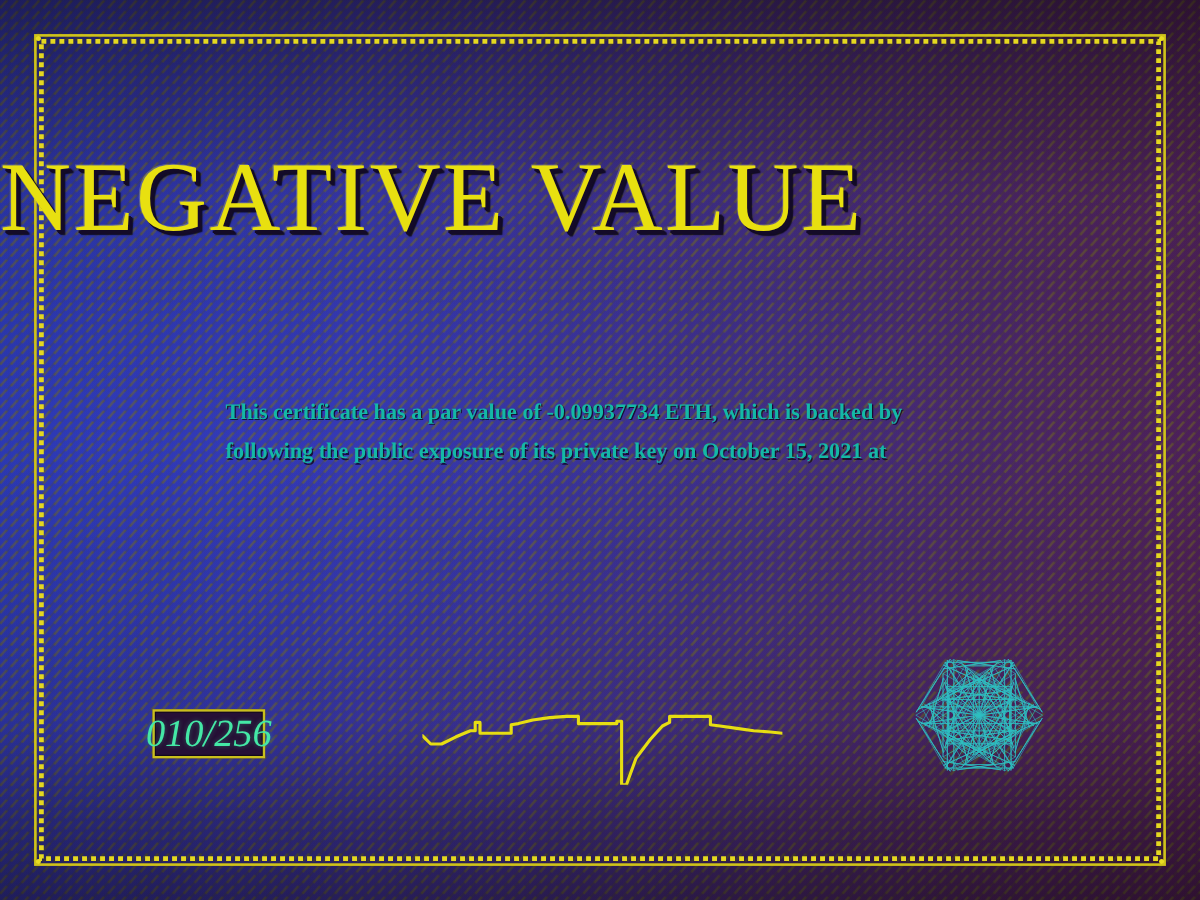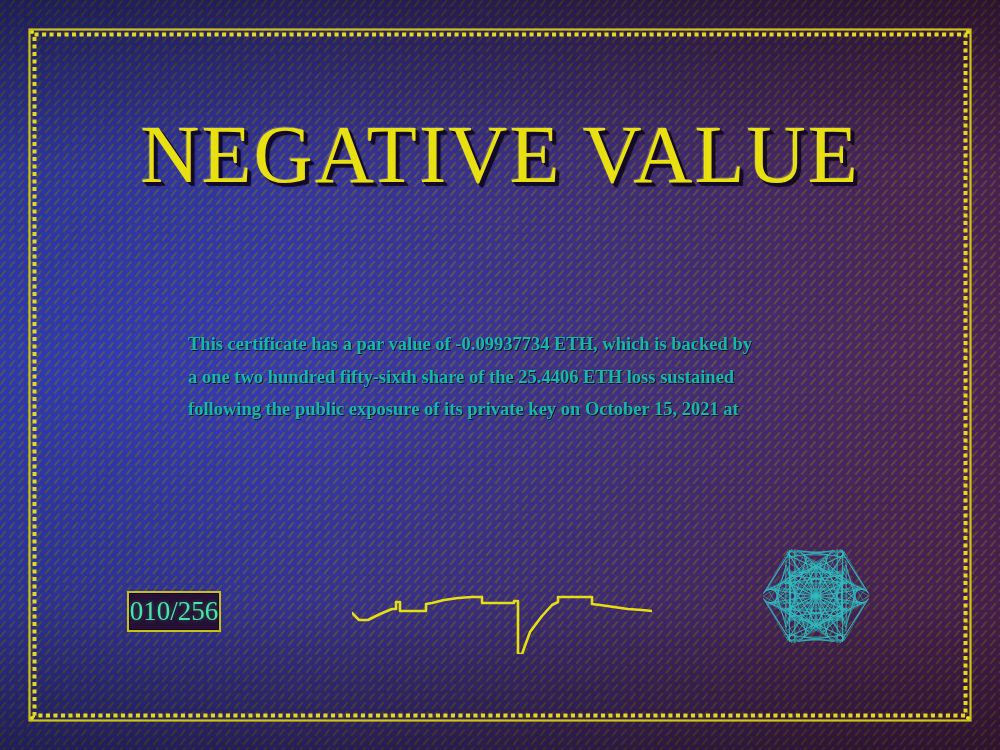--- a/index.html
+++ b/index.html
@@ -51,22 +51,22 @@
     top: 28px;
     width: 944px;
     height: 694px;
   }
 
   
   .title-block {
     position: absolute;
     left: 0;
     right: 0;
-    top: 104px;
-    text-align: center;
+    top: 114px;
+    text-align: left;
   }
   .title-line {
     color: #e8e010;
     font-size: 82px;
     line-height: 102px;
     letter-spacing: 2px;
     white-space: nowrap;
     text-shadow:
        2px 2px 0 #140b28,
        3px 3px 0 #140b28,
@@ -100,24 +100,25 @@
     height: 37px;
     border: 2px solid #c9bf1c;
     background: #261036;
     box-shadow: 0 0 0 1px rgba(0,0,0,0.5) inset;
     display: flex;
     align-items: center;
     justify-content: center;
   }
   .serial-text {
     color: #44e8a6;
-    font-size: 27px;
+    font-size: 32px;
     line-height: 25px;
     letter-spacing: 0px;
     text-shadow: 0 0 4px rgba(68,232,166,0.35);
+    font-style: italic;
   }
 
   
   .signature {
     position: absolute;
     left: 352px;
     top: 592px;
     width: 300px;
     height: 62px;
   }
@@ -167,21 +168,20 @@
     <circle cx="4" cy="690" r="2.1" fill="#e8dc22"></circle>
     <circle cx="940" cy="690" r="2.1" fill="#e8dc22"></circle>
   </svg>
 
   <div class="title-block">
     <div class="title-line l1">NEGATIVE VALUE</div>
   </div>
 
   <div class="body-block">
     <div class="body-line">This certificate has a par value of -0.09937734 ETH, which is backed by</div>
-    <div class="body-line">a  one two hundred fifty-sixth  share of the 25.4406 ETH loss sustained</div>
     <div class="body-line">following the public exposure of its private key on  October 15, 2021  at</div>
   </div>
 
   <div class="serial-badge">
     <span class="serial-text">010/256</span>
   </div>
 
   <svg class="signature" width="300" height="62" viewBox="0 0 300 62" preserveAspectRatio="none">
     <polyline id="sig-path" fill="none" stroke="#e6de12" stroke-width="2.6" stroke-linejoin="round" stroke-linecap="round" points="0,21 7,28 16,28 28,22 40,17 44,17 44,10 48,10 48,19 60,19 74,19 74,12 80,11 92,8 106,6 120,5 130,5 130,11 150,11 162,11 162,9 166,9 166,62 170,62 178,40 190,24 200,13 206,10 206,5 214,5 234,5 240,5 240,12 248,13 262,15 276,17 290,18 300,19"></polyline>
   </svg>

